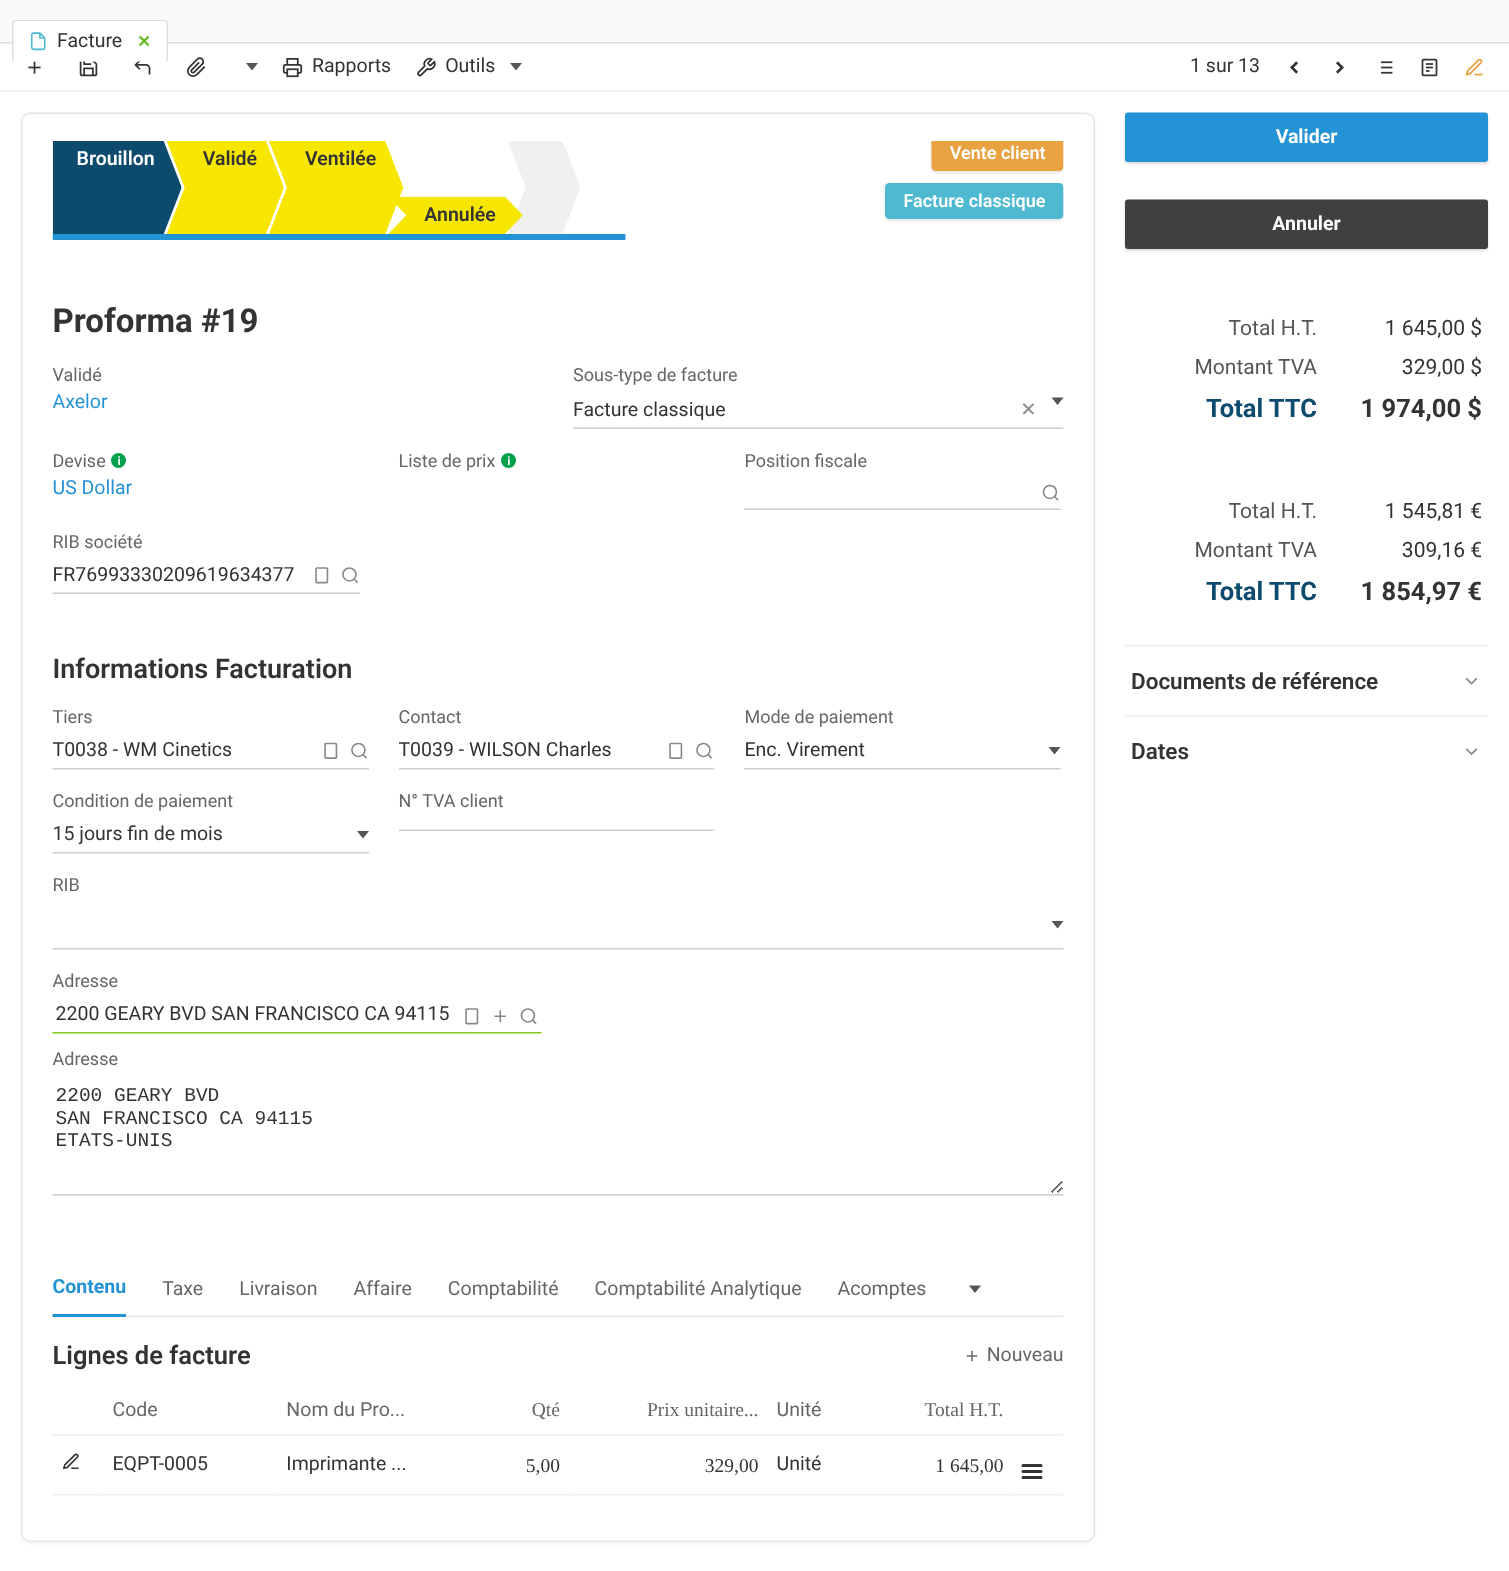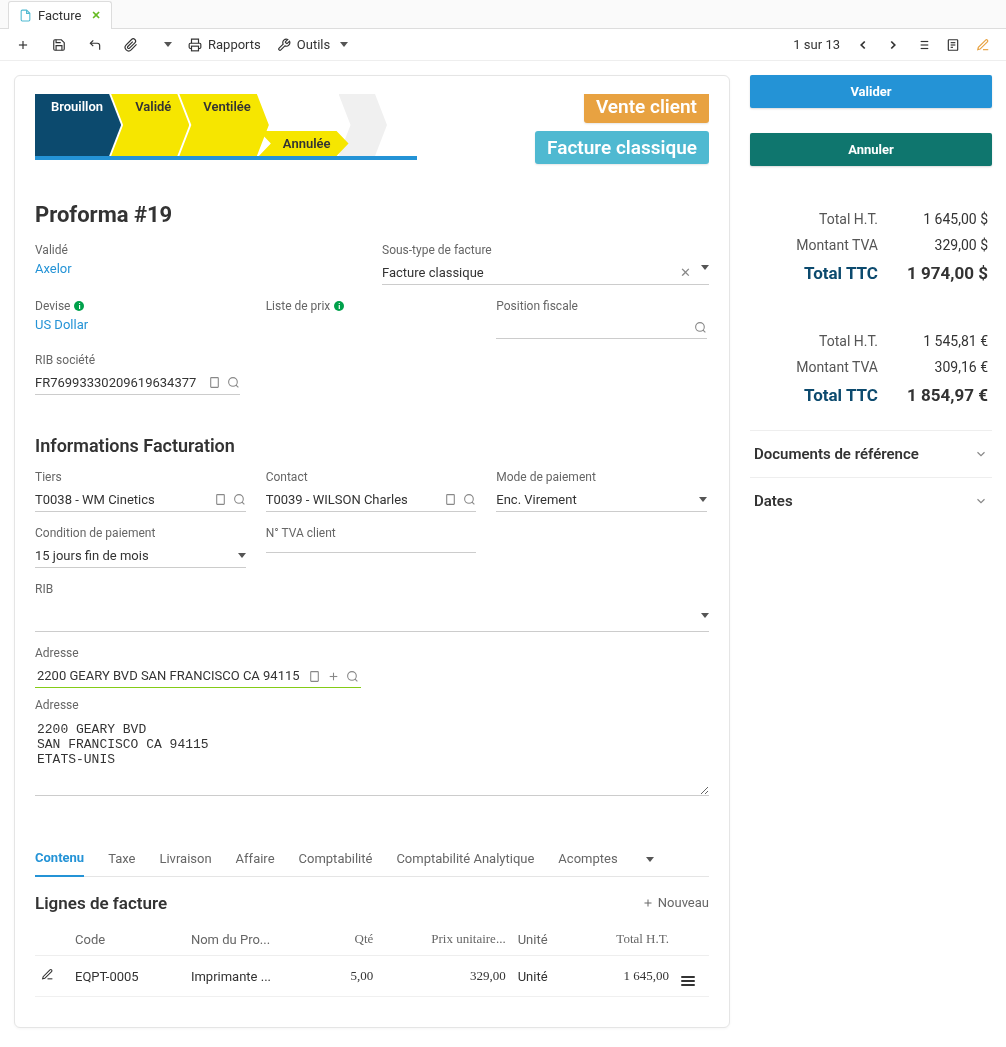--- a/index.html
+++ b/index.html
@@ -1,45 +1,45 @@
 <!DOCTYPE html>
 <html><head>
 <meta charset="utf-8">
 <style>
 * { box-sizing: border-box; margin: 0; padding: 0; }
 body { font-family: -apple-system, BlinkMacSystemFont, "Segoe UI", Roboto, "Helvetica Neue", Arial, sans-serif; font-size: 13px; color: #333; background: #fff; width: 1006px; }
 .tab-bar { border-bottom: 1px solid #ddd; background: #fafafa; padding: 0 8px; display: flex; }
-.tab { display: inline-flex; align-items: center; gap: 6px; padding: 6px 10px; border: 1px solid #ddd; border-bottom: none; background: #fff; position: relative; top: 1px; border-radius: 3px 3px 0 0; }
+.tab { display: inline-flex; align-items: center; gap: 6px; padding: 6px 10px; border: 1px solid #ddd; border-bottom: none; background: #fff; position: relative; top: 13px; border-radius: 3px 3px 0 0; }
 .tab svg { width: 13px; height: 13px; }
 .tab-close { font-weight: bold; color: #6b2; margin-left: 4px; cursor: pointer; font-size: 11px; }
 .toolbar { display: flex; align-items: center; padding: 8px 16px; gap: 16px; border-bottom: 1px solid #eee; }
 .toolbar .group { display: flex; align-items: center; gap: 22px; }
 .toolbar .spacer { flex: 1; }
 .toolbar svg { width: 14px; height: 14px; }
 .icon-btn { cursor: pointer; display: inline-flex; align-items: center; justify-content: center; color: #333; }
 .txt-btn { display: inline-flex; align-items: center; gap: 6px; cursor: pointer; font-size: 13px; }
 .caret { display:inline-block; width:0;height:0;border-left:4px solid transparent;border-right:4px solid transparent;border-top:5px solid #555;vertical-align:middle;margin-left:4px;}
 .pager { display: flex; align-items: center; gap: 16px; font-size: 13px; }
 .content-wrap { display: flex; gap: 20px; padding: 14px; align-items: flex-start; }
 .card { background: #fff; border: 1px solid #e5e5e5; border-radius: 6px; box-shadow: 0 1px 3px rgba(0,0,0,.04); flex: 1; padding: 18px 20px 30px; }
 .right-col { width: 242px; flex: none; }
 .btn-big { display:block; width:100%; text-align:center; padding:9px 0; color:#fff; font-weight:700; border-radius:2px; cursor:pointer; margin-bottom:10px; box-shadow:0 1px 2px rgba(0,0,0,.15);}
 .btn-blue { background:#2493d6; }
-.btn-orange { background:#0f766e;margin-top:25px; }
+.btn-orange { background:#404040;margin-top:25px; }
 .status-bar { display:flex; margin-bottom:28px; position:relative; }
 .status { padding:5px 18px 5px 24px; font-size:13px; font-weight:600; position:relative; clip-path: polygon(0 0, calc(100% - 12px) 0, 100% 50%, calc(100% - 12px) 100%, 0 100%, 12px 50%); margin-left:-10px; }
 .status:first-child { margin-left:0; clip-path: polygon(0 0, calc(100% - 12px) 0, 100% 50%, calc(100% - 12px) 100%, 0 100%); padding-left:16px; }
 .st-green { background:#0c4a6e; color:#fff; z-index:4;}
 .st-yellow { background:#f6e600; color:#333; z-index:3;}
 .st-yellow2 { background:#f6e600; color:#333; z-index:2;}
 .st-yellow3 { background:#f6e600; color:#333; z-index:1;margin-top:37px;}
 .st-gray { background:#f0f0f0; color:#888; z-index:0;}
 .bar-underline { height:4px; background:#2493d6; position:absolute; bottom:-4px; left:0; width:382px; }
 .badge-row { display:flex; flex-direction:column; align-items:flex-end; gap:8px; float:right; margin-top:-4px;}
-.badge { padding:5px 12px; border-radius:3px; color:#fff; font-size:19px; font-weight:600; box-shadow:0 1px 2px rgba(0,0,0,.1);}
+.badge { padding:5px 12px; border-radius:3px; color:#fff; font-size:12px; font-weight:600; box-shadow:0 1px 2px rgba(0,0,0,.1);}
 .bdg-ochre { background:#e8a241; }
 .bdg-teal { background:#4fb9d1; }
 h1.title { font-size:22px; font-weight:700; margin:18px 0 16px; color:#333; }
 .fields { display:flex; flex-wrap:wrap; gap:0 20px; }
 .field { margin-bottom:14px; }
 .col-half { width: calc(50% - 10px); }
 .col-third { width: calc(33.33% - 14px); }
 .col-full { width:100%; }
 .lbl { font-size:12px; color:#666; margin-bottom:4px; display:flex; align-items:center; gap:4px; }
 .info-dot { width:10px; height:10px; background:#00a14b; border-radius:50%; color:#fff; font-size:8px; display:inline-flex; align-items:center; justify-content:center; font-weight:bold;}

